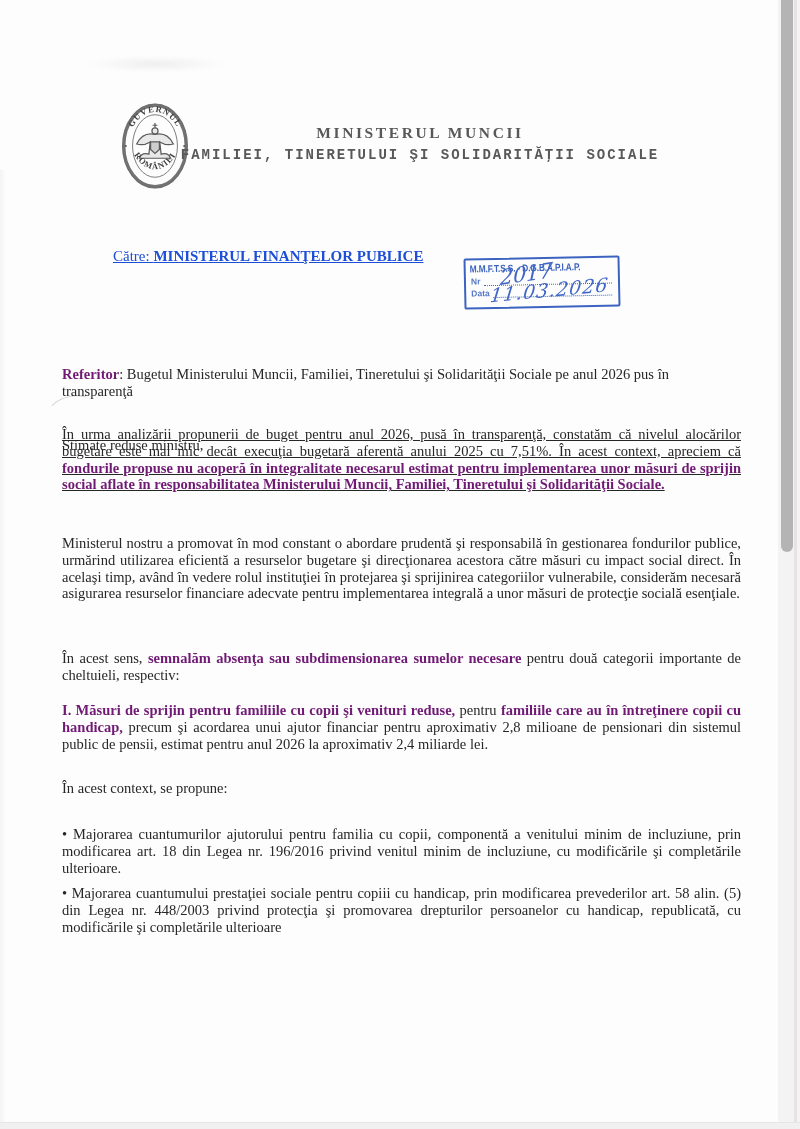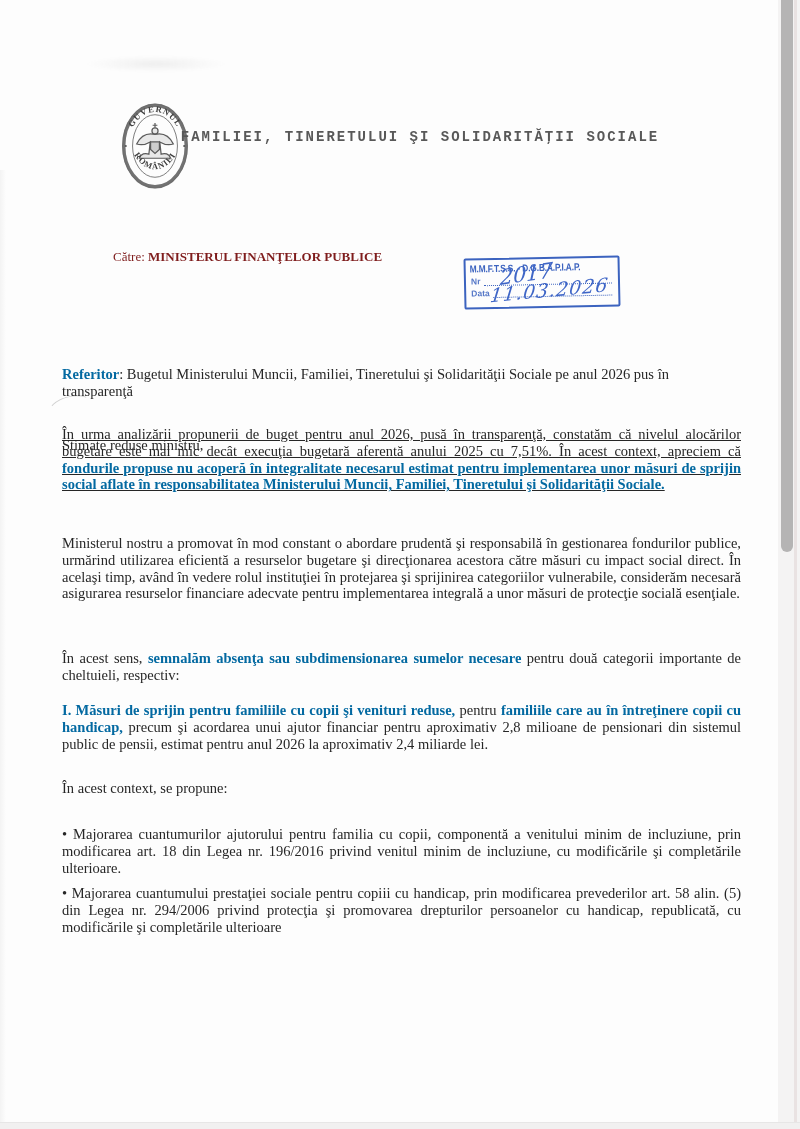--- a/index.html
+++ b/index.html
@@ -14,21 +14,21 @@
   
   .seal{position:absolute;left:121px;top:102px;width:68px;height:88px;}
   .ministry{
     position:absolute;left:180px;top:124px;width:480px;text-align:center;
     color:#585858;font-family:"Liberation Serif",serif;
   }
   .ministry .l1{font-size:15.5px;letter-spacing:2.6px;font-weight:600;}
   .ministry .l2{font-size:14px;letter-spacing:2px;font-weight:600;margin-top:5px;font-family:Liberation Mono, monospace;}
 
   
-  .addressee{position:absolute;left:113px;top:247px;font-size:13px;line-height:19px;color:#7f1d1d;}
+  .addressee{position:absolute;left:113px;top:247px;font-size:15px;line-height:19px;color:#1d4ed8;text-decoration:underline;}
   .addressee .bold{font-weight:bold;}
 
   
   .stamp{
     position:absolute;left:464px;top:257px;width:152px;height:47px;
     border:2.5px solid #3c63bf;border-radius:2px;
     color:#3c63bf;font-family:"Liberation Sans",sans-serif;
     transform:rotate(-1.2deg);background:rgba(255,255,255,.0);
   }
   .stamp-title{
@@ -43,21 +43,21 @@
     color:#3f66c7;transform-origin:left center;white-space:nowrap;
   }
   .hand-nr{left:34px;top:6px;font-size:21px;transform:rotate(-7deg) skewX(-10deg);}
   .hand-date{left:24px;top:24px;font-size:19px;letter-spacing:1px;transform:rotate(-4deg) skewX(-12deg);}
 
   
   .para{
     position:absolute;left:62px;width:679px;margin:0;
     font-size:14.5px;line-height:16.8px;text-align:justify;color:#262626;
   }
-  .para .b{font-weight:bold;color:#0369a1;}
+  .para .b{font-weight:bold;color:#701a75;}
   .no-just{text-align:left;}
   .p-subject{top:366px;width:645px;}
   .p-salut{top:437px;}
   .p-1{top:426px;text-decoration:underline;}
   .p-2{top:535px;}
   .p-3{top:650px;}
   .p-4{top:702px;font-family:Liberation Serif, serif;}
   .p-propune{top:780px;}
   .p-b1{top:826px;}
   .p-b2{top:885px;}
@@ -114,20 +114,21 @@
       <g stroke="#4a4a4a" stroke-width="1.8" fill="#e6e6e6" opacity="0.9">
         <path d="M50 30 v7 M46.5 33.5 h7" fill="none"></path>
         <circle cx="50" cy="42" r="4.5"></circle>
         <path d="M50 47 C 37 44 28 51 23 61 C 32 64 38 61 43 58 L 41 76 C 36 74 29 75 27 82 L 73 82 C 71 75 64 74 59 76 L 57 58 C 62 61 68 64 77 61 C 72 51 63 44 50 47 Z"></path>
         <path d="M43.5 58 h13 v11 l-6.5 6 l-6.5 -6 z" fill="#c9c9c9"></path>
       </g>
     </svg>
   </div>
 
   <div class="ministry">
+    <div class="l1">MINISTERUL MUNCII</div>
     <div class="l2">FAMILIEI, TINERETULUI ŞI SOLIDARITĂŢII SOCIALE</div>
   </div>
 
   <div class="addressee">
     <div><span>Către: </span><span class="bold">MINISTERUL FINANŢELOR PUBLICE</span></div>
   </div>
 
   <div class="stamp">
     <div class="stamp-title">M.M.F.T.S.S. - D.G.B.A.P.I.A.P.</div>
     <div class="stamp-row">
@@ -144,21 +145,21 @@
 
   <div>
     <p class="para p-subject no-just"><span class="b">Referitor</span><span>: Bugetul Ministerului Muncii, Familiei, Tineretului şi Solidarităţii Sociale pe anul 2026 pus în transparenţă</span></p>
     <p class="para p-salut no-just"><span>Stimate reduse ministru,</span></p>
     <p class="para p-1"><span>În urma analizării propunerii de buget pentru anul 2026, pusă în transparenţă, constatăm că nivelul alocărilor bugetare este mai mic decât execuţia bugetară aferentă anului 2025 cu 7,51%. În acest context, apreciem că </span><span class="b">fondurile propuse nu acoperă în integralitate necesarul estimat pentru implementarea unor măsuri de sprijin social aflate în responsabilitatea Ministerului Muncii, Familiei, Tineretului şi Solidarităţii Sociale.</span></p>
     <p class="para p-2"><span>Ministerul nostru a promovat în mod constant o abordare prudentă şi responsabilă în gestionarea fondurilor publice, urmărind utilizarea eficientă a resurselor bugetare şi direcţionarea acestora către măsuri cu impact social direct. În acelaşi timp, având în vedere rolul instituţiei în protejarea şi sprijinirea categoriilor vulnerabile, considerăm necesară asigurarea resurselor financiare adecvate pentru implementarea integrală a unor măsuri de protecţie socială esenţiale.</span></p>
     <p class="para p-3"><span>În acest sens, </span><span class="b">semnalăm absenţa sau subdimensionarea sumelor necesare</span><span> pentru două categorii importante de cheltuieli, respectiv:</span></p>
     <p class="para p-4"><span class="b">I. Măsuri de sprijin pentru familiile cu copii şi venituri reduse,</span><span> pentru </span><span class="b">familiile care au în întreţinere copii cu handicap,</span><span> precum şi acordarea unui ajutor financiar pentru aproximativ 2,8 milioane de pensionari din sistemul public de pensii, estimat pentru anul 2026 la aproximativ 2,4 miliarde lei.</span></p>
     <p class="para p-propune no-just"><span>În acest context, se propune:</span></p>
     <p class="para p-b1"><span>• Majorarea cuantumurilor ajutorului pentru familia cu copii, componentă a venitului minim de incluziune, prin modificarea art. 18 din Legea nr. 196/2016 privind venitul minim de incluziune, cu modificările şi completările ulterioare.</span></p>
-    <p class="para p-b2"><span>• Majorarea cuantumului prestaţiei sociale pentru copiii cu handicap, prin modificarea prevederilor art. 58 alin. (5) din Legea nr. 294/2006 privind protecţia şi promovarea drepturilor persoanelor cu handicap, republicată, cu modificările şi completările ulterioare</span></p>
+    <p class="para p-b2"><span>• Majorarea cuantumului prestaţiei sociale pentru copiii cu handicap, prin modificarea prevederilor art. 58 alin. (5) din Legea nr. 448/2003 privind protecţia şi promovarea drepturilor persoanelor cu handicap, republicată, cu modificările şi completările ulterioare</span></p>
   </div>
 
   <div class="scroll-track">
     <div class="scroll-warm"></div>
     <div class="scroll-thumb"></div>
   </div>
   <div class="bottom-edge"></div>
 
 </div>
 

